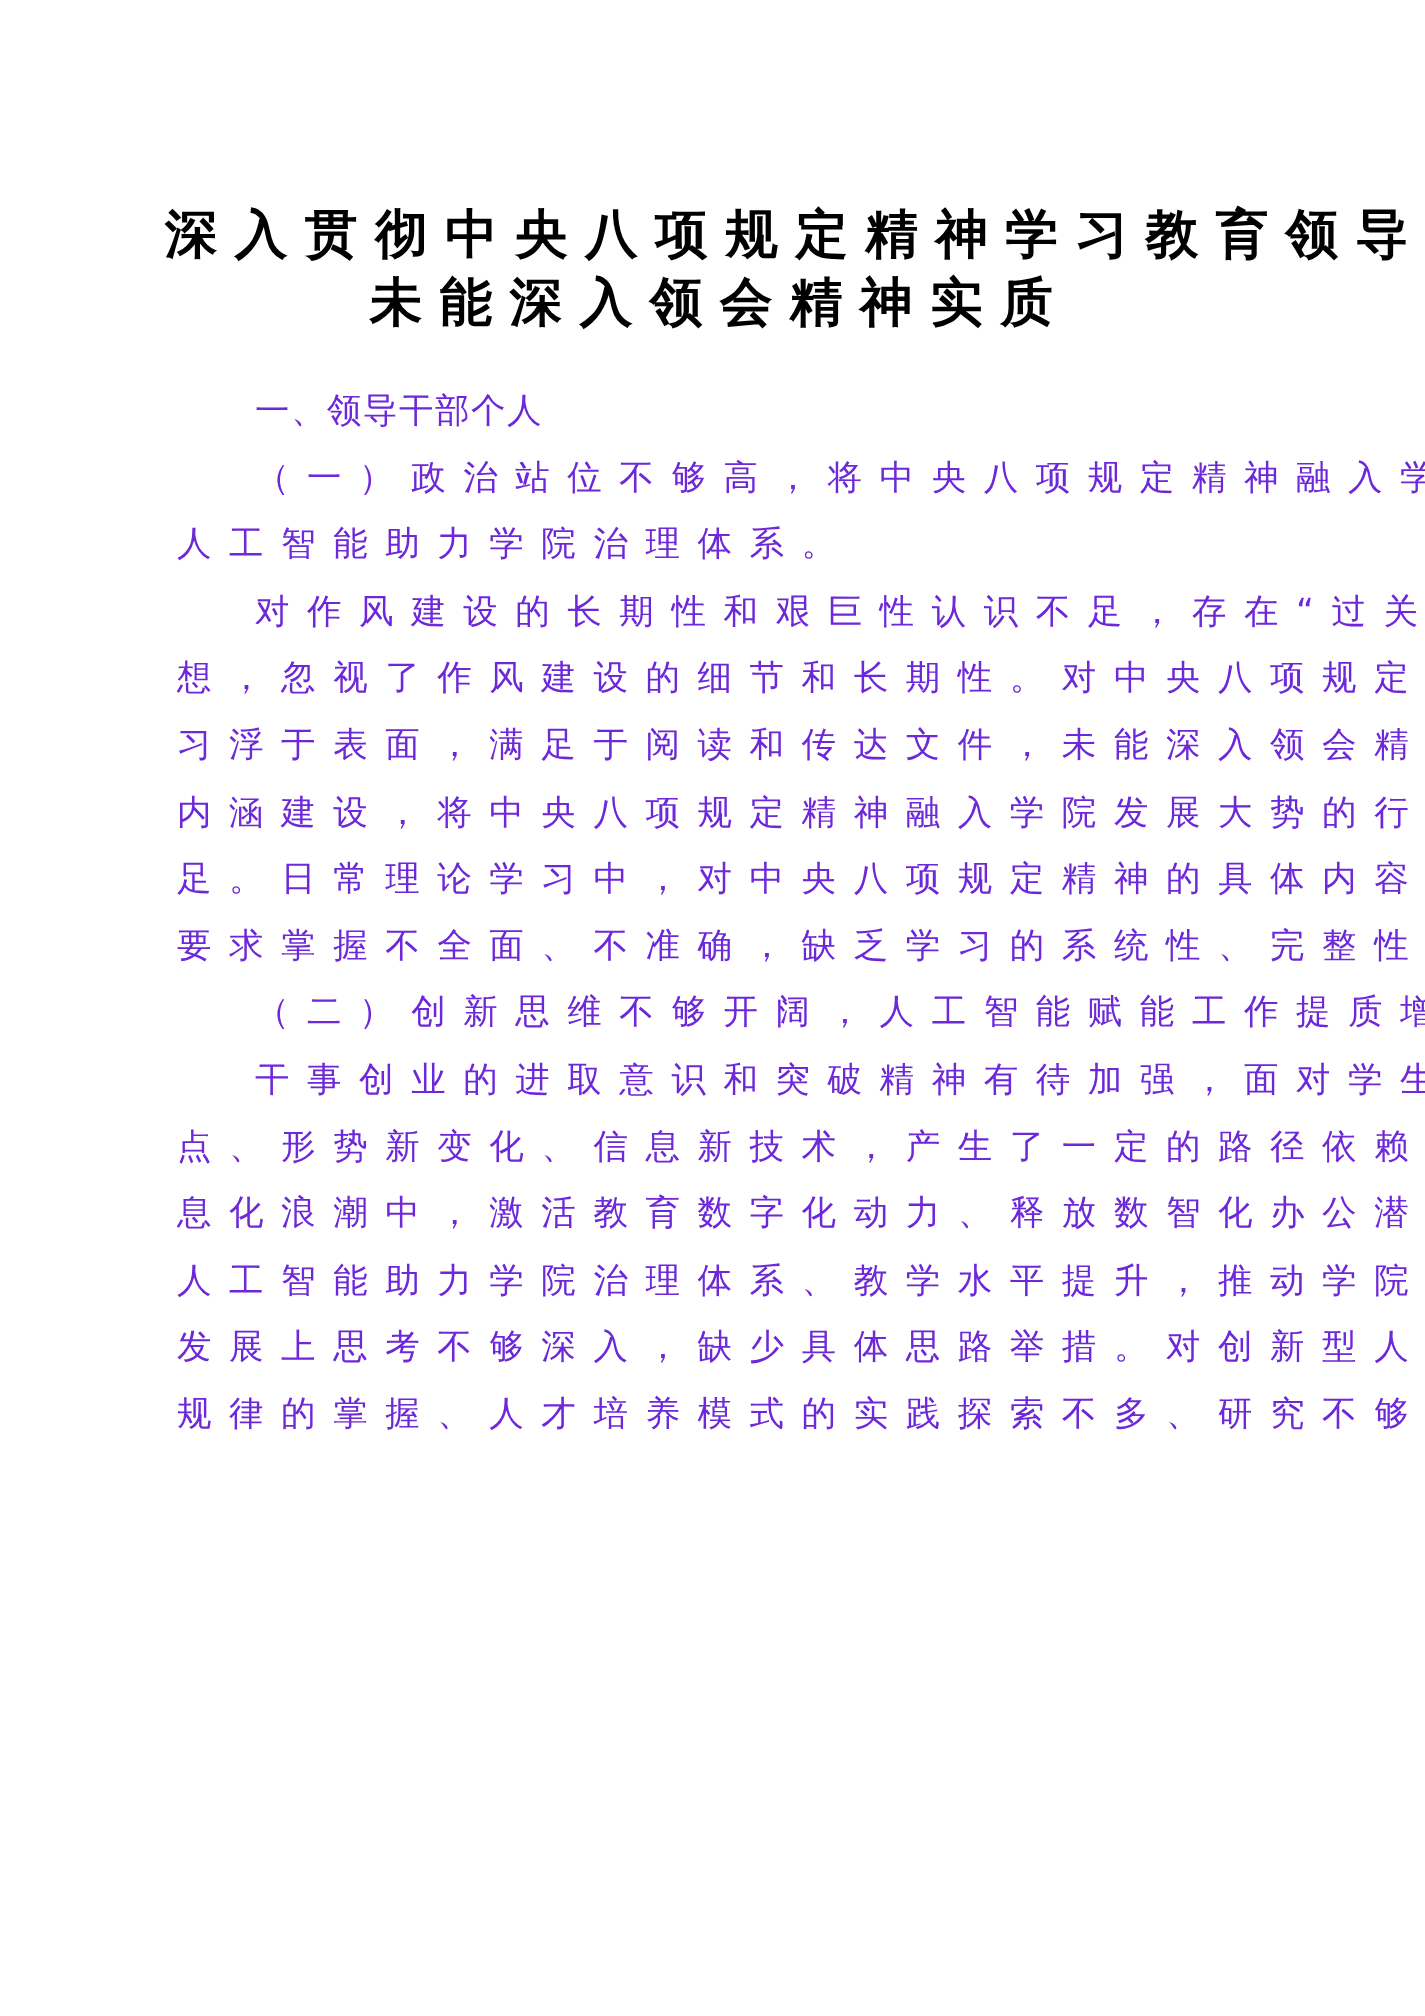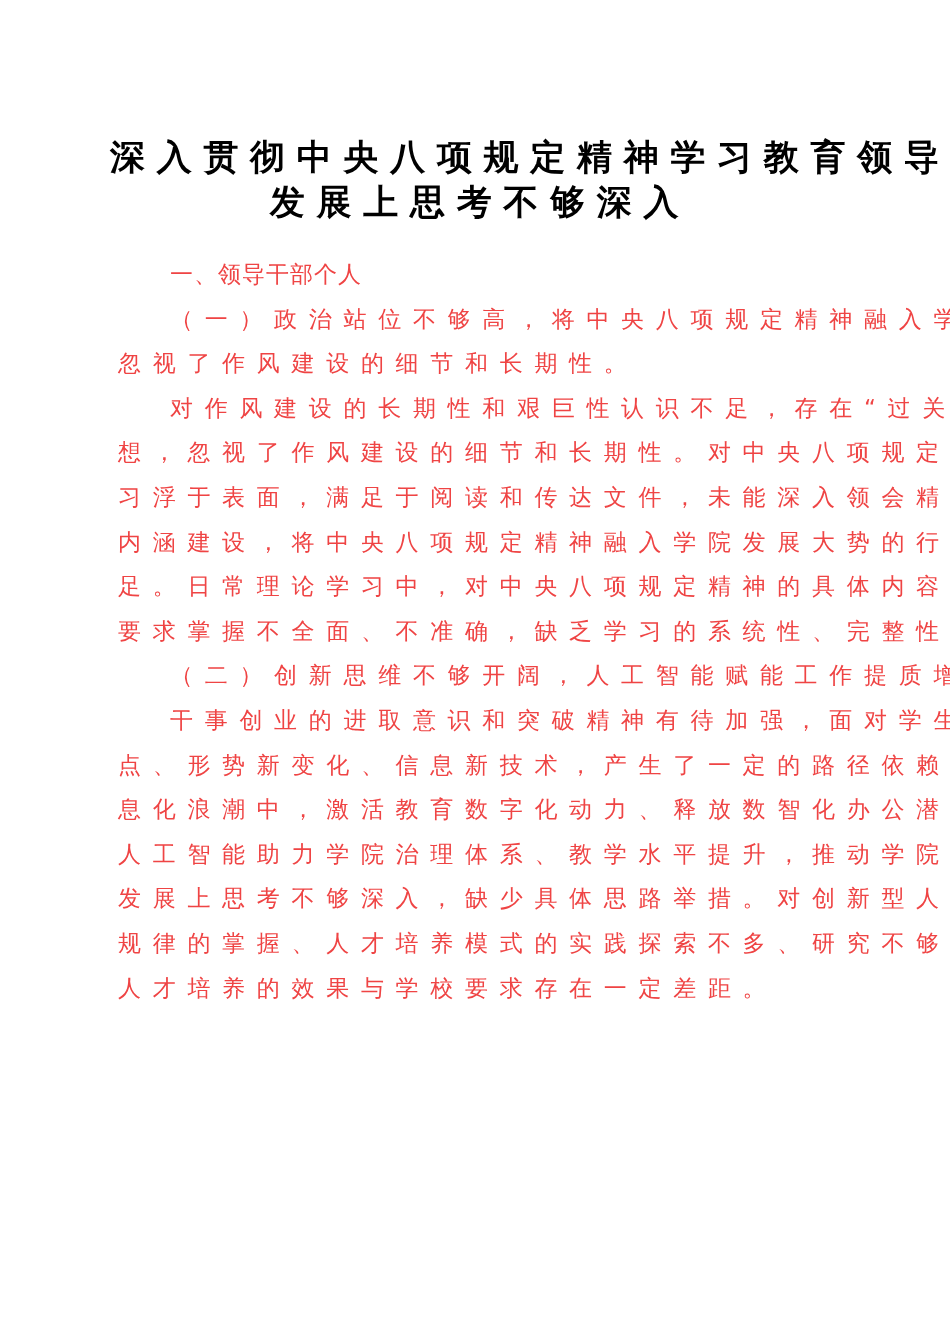--- a/index.html
+++ b/index.html
@@ -36,21 +36,21 @@
     }
     .title .line { display: block; white-space: nowrap; }
     .body {
       position: absolute;
       left: 118px;
       top: 252px;
       width: 708px;
       font-family: "DejaVu Sans", "Liberation Sans", sans-serif;
       font-size: 23px;
       line-height: 44.6px;
-      color: #ef4444;
+      color: #6d28d9;
     }
     .line {
       display: block;
       white-space: nowrap;
       letter-spacing: 11.7px;
       height: 44.6px;
     }
     .line.indent { padding-left: 52px; }
     .heading1 {
       font-family: "DejaVu Sans", "Liberation Sans", sans-serif;
@@ -61,45 +61,44 @@
     .heading2 { letter-spacing: 11.7px; }
     .heading2.indent { padding-left: 52px; }
   </style>
 </head>
 <body>
 
 <div class="page">
 
   <div class="title">
     <span class="line">深入贯彻中央八项规定精神学习教育领导干部、</span>
-    <span class="line">发展上思考不够深入</span>
+    <span class="line">未能深入领会精神实质</span>
   </div>
 
   <div class="body">
 
     <span class="line heading1">一、领导干部个人</span>
 
     <div>
       <span class="line heading2 indent">（一）政治站位不够高，将中央八项规定精神融入学院发</span>
-      <span class="line heading2">忽视了作风建设的细节和长期性。</span>
+      <span class="line heading2">人工智能助力学院治理体系。</span>
 
       <span class="line indent">对作风建设的长期性和艰巨性认识不足，存在“过关”思</span>
       <span class="line">想，忽视了作风建设的细节和长期性。对中央八项规定精神学</span>
       <span class="line">习浮于表面，满足于阅读和传达文件，未能深入领会精神实质、</span>
       <span class="line">内涵建设，将中央八项规定精神融入学院发展大势的行动力不</span>
       <span class="line">足。日常理论学习中，对中央八项规定精神的具体内容和详细</span>
       <span class="line">要求掌握不全面、不准确，缺乏学习的系统性、完整性和连贯</span>
     </div>
 
     <div>
       <span class="line heading2 indent">（二）创新思维不够开阔，人工智能赋能工作提质增效的</span>
 
       <span class="line indent">干事创业的进取意识和突破精神有待加强，面对学生新特</span>
       <span class="line">点、形势新变化、信息新技术，产生了一定的路径依赖。在信</span>
       <span class="line">息化浪潮中，激活教育数字化动力、释放数智化办公潜能，以</span>
       <span class="line">人工智能助力学院治理体系、教学水平提升，推动学院高质量</span>
       <span class="line">发展上思考不够深入，缺少具体思路举措。对创新型人才成长</span>
       <span class="line">规律的掌握、人才培养模式的实践探索不多、研究不够，导致</span>
-      <span class="line">人才培养的效果与学校要求存在一定差距。</span>
     </div>
 
   </div>
 </div>
 
 </body></html>

